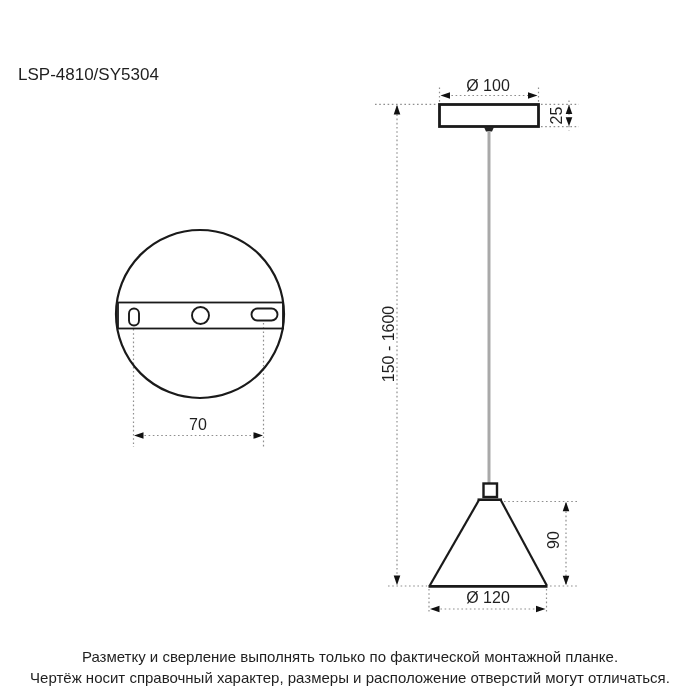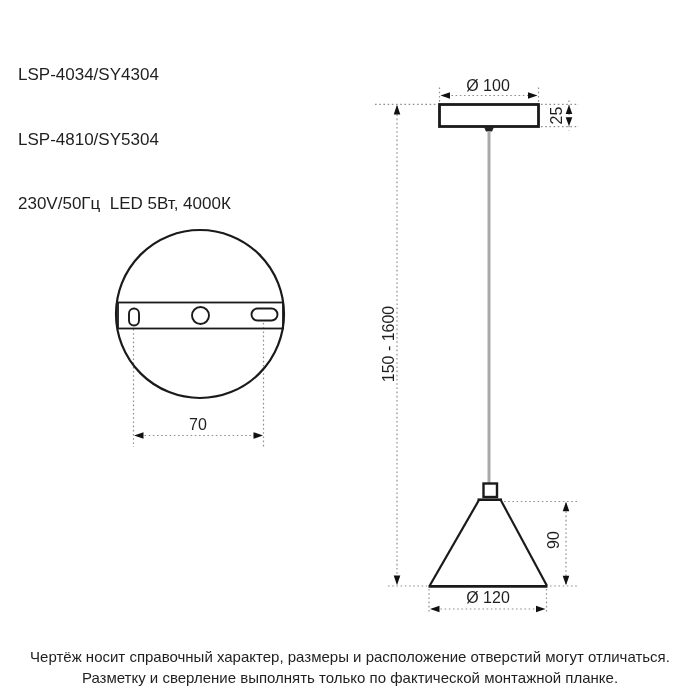--- a/index.html
+++ b/index.html
@@ -65,23 +65,21 @@
     line-height: 21px;
     color: #1f1f1f;
   }
 </style>
 </head>
 <body>
 
 <div class="page">
 
   <div class="header-block">
-    <div>LSP-4034/SY4304</div>
     <div>LSP-4810/SY5304</div>
-    <div>230V/50Гц  LED 5Вт, 4000К</div>
   </div>
 
   <svg class="drawing-svg" width="700" height="700" viewBox="0 0 700 700">
 
     <g>
 
       <line class="dot" x1="375" y1="104.3" x2="437" y2="104.3"></line>
 
       <line class="dot" x1="443" y1="95.5" x2="535" y2="95.5"></line>
       <line class="dot" x1="439.5" y1="87.5" x2="439.5" y2="102.5"></line>
@@ -145,17 +143,17 @@
       <text x="488" y="91" text-anchor="middle">Ø 100</text>
       <text transform="translate(562 115.5) rotate(-90)" text-anchor="middle">25</text>
       <text transform="translate(394 344) rotate(-90)" text-anchor="middle">150 - 1600</text>
       <text x="198" y="430" text-anchor="middle">70</text>
       <text transform="translate(559 540) rotate(-90)" text-anchor="middle">90</text>
       <text x="488" y="603" text-anchor="middle">Ø 120</text>
     </g>
   </svg>
 
   <div class="footer-block">
+    <div>Разметку и сверление выполнять только по фактической монтажной планке.</div>
     <div>Чертёж носит справочный характер, размеры и расположение отверстий могут отличаться.</div>
-    <div>Разметку и сверление выполнять только по фактической монтажной планке.</div>
   </div>
 
 </div>
 
 </body></html>

